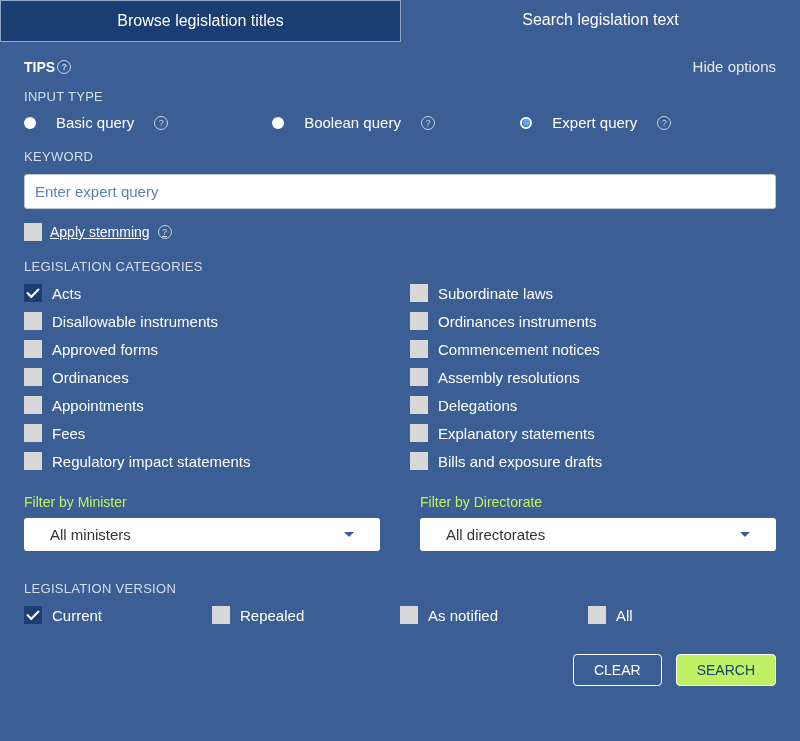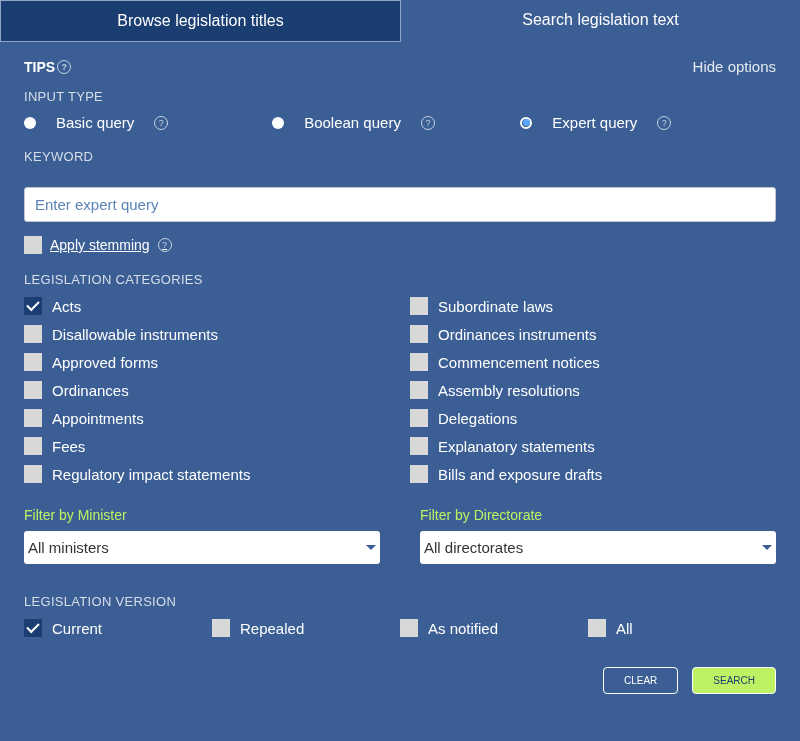--- a/index.html
+++ b/index.html
@@ -89,21 +89,20 @@
       flex-shrink: 0;
     }
     .keyword-input {
       width: 100%;
       padding: 8px 10px;
       border: 1px solid #bcc5d4;
       border-radius: 3px;
       color: #4a7bbd;
       font-size: 15px;
       background: #fff;
-      margin-top: 13px;
     }
     .keyword-input::placeholder { color: #5b83b7; }
     .checkbox-row {
       display: flex;
       align-items: center;
       gap: 8px;
       margin-top: 14px;
       margin-bottom: 8px;
       text-decoration: underline;
     }
@@ -155,21 +154,21 @@
     }
     .filter-label {
       font-size: 14px;
       margin-bottom: 8px;
       color: #bef264;
     }
     .select {
       background: #fff;
       color: #333;
       border-radius: 3px;
-      padding: 8px 4px;
+      padding: 8px 26px;
       font-size: 15px;
       display: flex;
       justify-content: space-between;
       align-items: center;
       cursor: pointer;
     }
     .select .caret {
       width: 0; height: 0;
       border-left: 5px solid transparent;
       border-right: 5px solid transparent;
@@ -187,21 +186,21 @@
     }
     .buttons {
       display: flex;
       justify-content: flex-end;
       gap: 14px;
       margin-top: 30px;
     }
     .btn {
       padding: 7px 20px;
       border-radius: 4px;
-      font-size: 10px;
+      font-size: 14px;
       font-weight: 500;
       cursor: pointer;
       border: 1px solid #fff;
     }
     .btn-clear {
       background: transparent;
       color: #fff;
     }
     .btn-search {
       background: #bef264;

